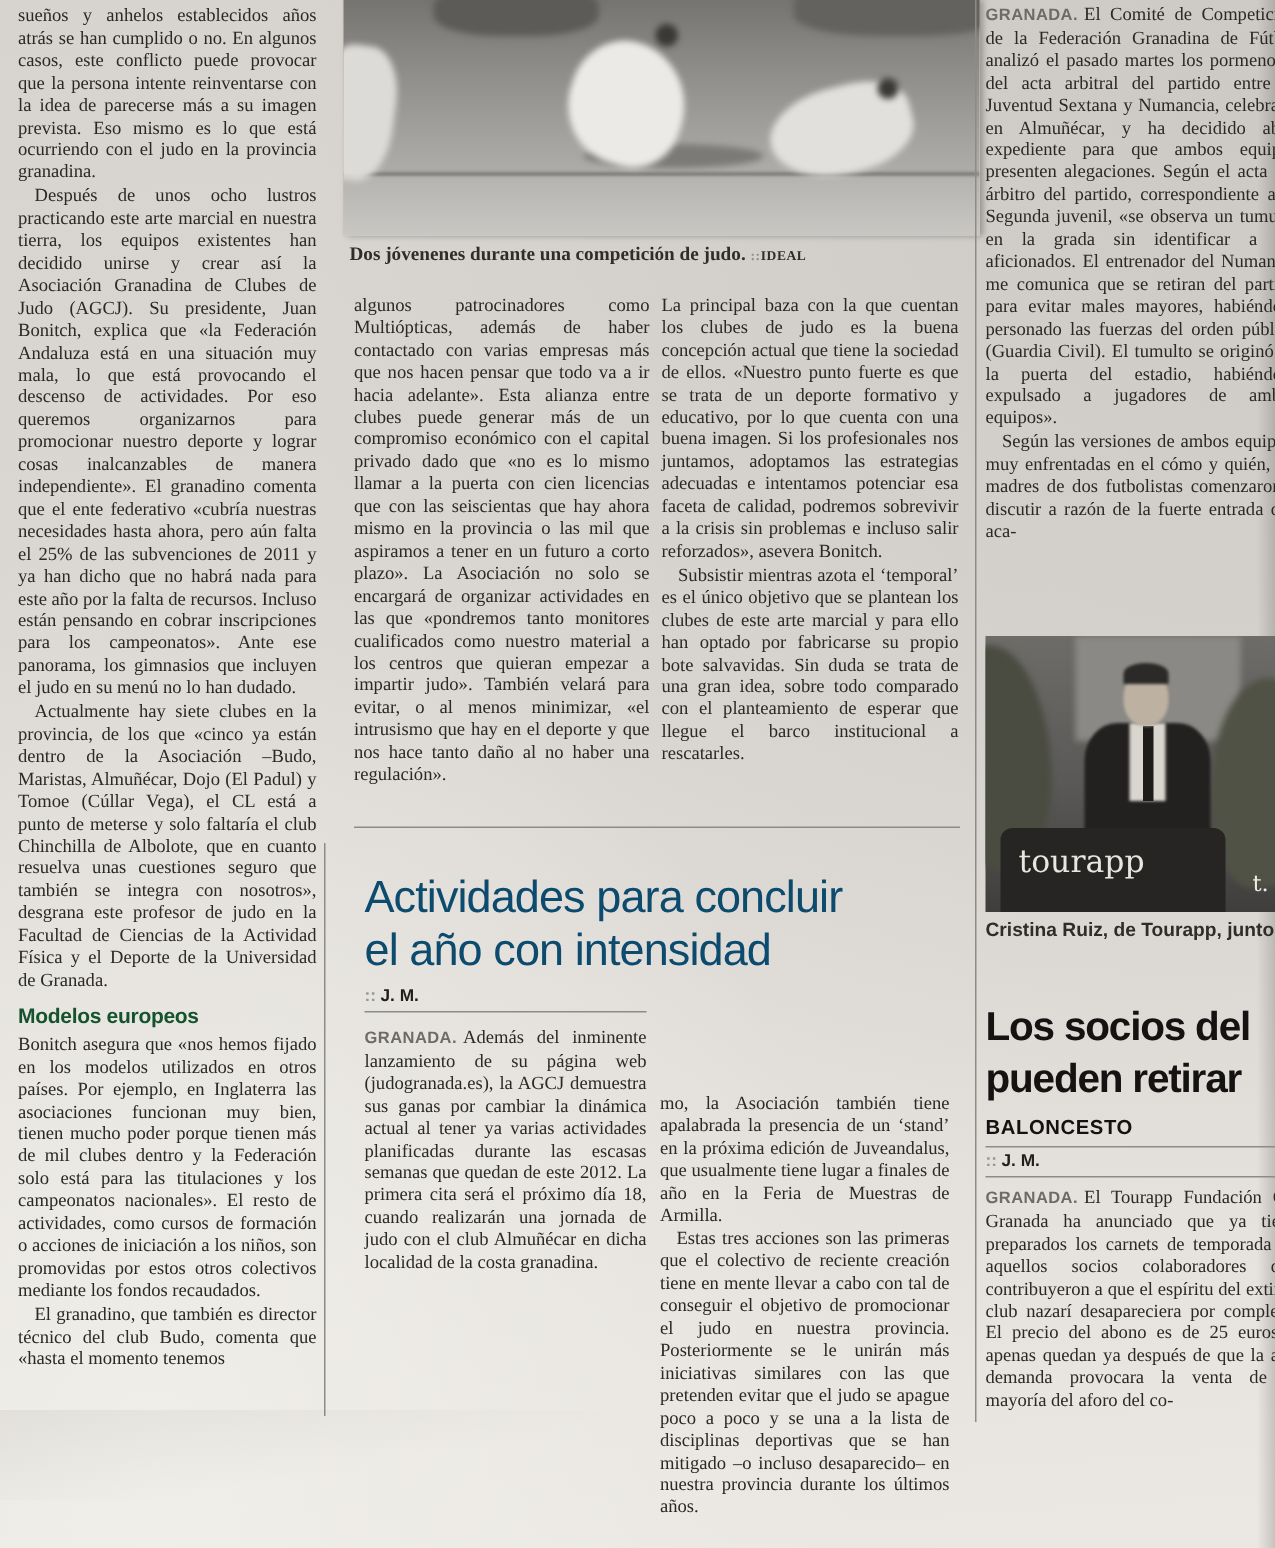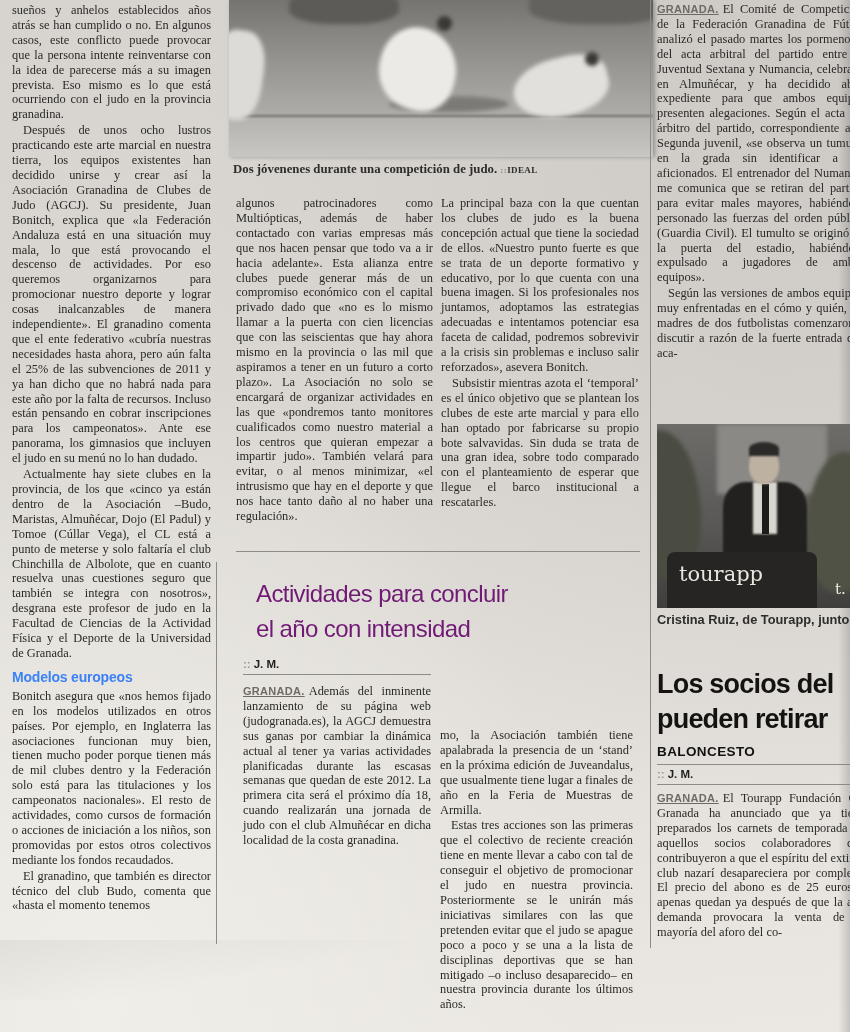--- a/index.html
+++ b/index.html
@@ -15,23 +15,23 @@
     background:linear-gradient(to right,rgba(0,0,0,0),rgba(90,88,84,.25));}
   .crease{position:absolute;left:0;top:940px;width:420px;height:60px;
     background:linear-gradient(170deg,rgba(120,116,110,.10),rgba(255,255,255,0) 60%);}
 
   .body-text{font-size:12.4px;line-height:14.9px;color:#2b2925;text-align:justify;
     hyphens:auto;-webkit-hyphens:auto;}
   .body-text p{margin:0 0 1px 0;}
   .body-text p.ind{text-indent:11px;}
   .col{position:absolute;}
   .subhead{font-family:"Liberation Sans",sans-serif;font-weight:bold;font-size:14px;
-    color:#3b82f6;margin:9px 0 4px 0;letter-spacing:-.2px;}
+    color:#14532d;margin:9px 0 4px 0;letter-spacing:-.2px;}
   .lead{font-family:"Liberation Sans",sans-serif;font-weight:bold;font-size:11px;
-    color:#6e6b64;letter-spacing:.3px;margin-right:4px;text-decoration:underline;}
+    color:#6e6b64;letter-spacing:.3px;margin-right:4px;}
 
   
   .vrule{position:absolute;width:1px;background:#8e8b85;}
   .hrule{position:absolute;height:1px;background:#8e8b85;}
 
   
   .judo-photo{position:absolute;left:229px;top:0;width:424px;height:157px;overflow:hidden;
     background:linear-gradient(#767471 0%,#8f8d8a 30%,#a7a5a2 62%,#c0beba 100%);
     box-shadow:2px 0 4px rgba(40,38,35,.35);}
   .jp-shape{position:absolute;filter:blur(2px);}
@@ -45,23 +45,23 @@
   .jp-shadow1{left:160px;top:96px;width:120px;height:16px;background:#7c7a77;border-radius:50%;}
   .jp-dark1{left:60px;top:-10px;width:110px;height:34px;background:#5d5b58;border-radius:40%;}
   .jp-dark2{left:300px;top:-12px;width:140px;height:36px;background:#64625f;border-radius:40%;}
 
   .caption-row{position:absolute;left:233px;top:162px;width:420px;
     font-family:Liberation Serif, serif;font-size:12.8px;font-weight:bold;color:#2e2d2a;}
   .credit{font-size:9px;letter-spacing:.4px;}
   .cmark{color:#8f8c86;}
 
   
-  .sub-title{position:absolute;left:256px;top:556px;width:400px;
-    font-family:"Liberation Sans",sans-serif;font-weight:normal;font-size:24px;
-    line-height:35px;color:#701a75;letter-spacing:-.6px;}
+  .sub-title{position:absolute;left:243px;top:556px;width:400px;
+    font-family:"Liberation Sans",sans-serif;font-weight:normal;font-size:30px;
+    line-height:35px;color:#0c4a6e;letter-spacing:-.6px;}
   .byline{font-family:"Liberation Sans",sans-serif;font-weight:bold;font-size:11.5px;color:#201f1d;}
   .bmark{color:#9a978f;margin-right:3px;}
   .sub-byline{position:absolute;left:243px;top:658px;width:188px;
     border-bottom:1px solid #8e8b85;padding-bottom:4px;}
 
   
   .right-col{position:absolute;left:657px;top:0;width:208px;height:1032px;}
   .rt-article{position:absolute;left:0;top:2px;width:208px;}
   .tourapp-photo{position:absolute;left:0;top:424px;width:208px;height:184px;overflow:hidden;
     background:linear-gradient(#6e6c69 0%,#5a5856 55%,#3f3e3c 100%);}

